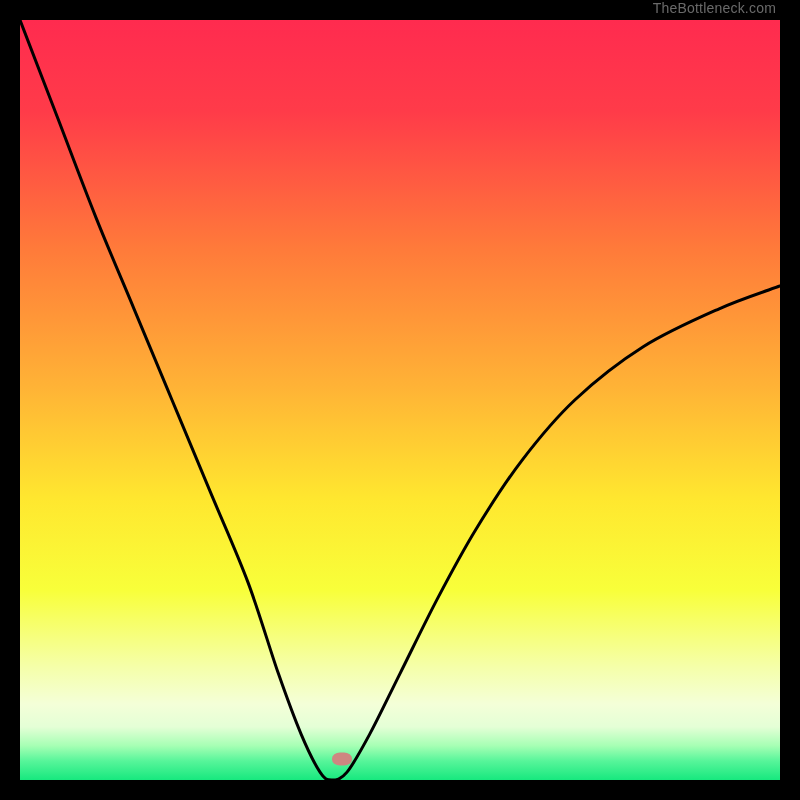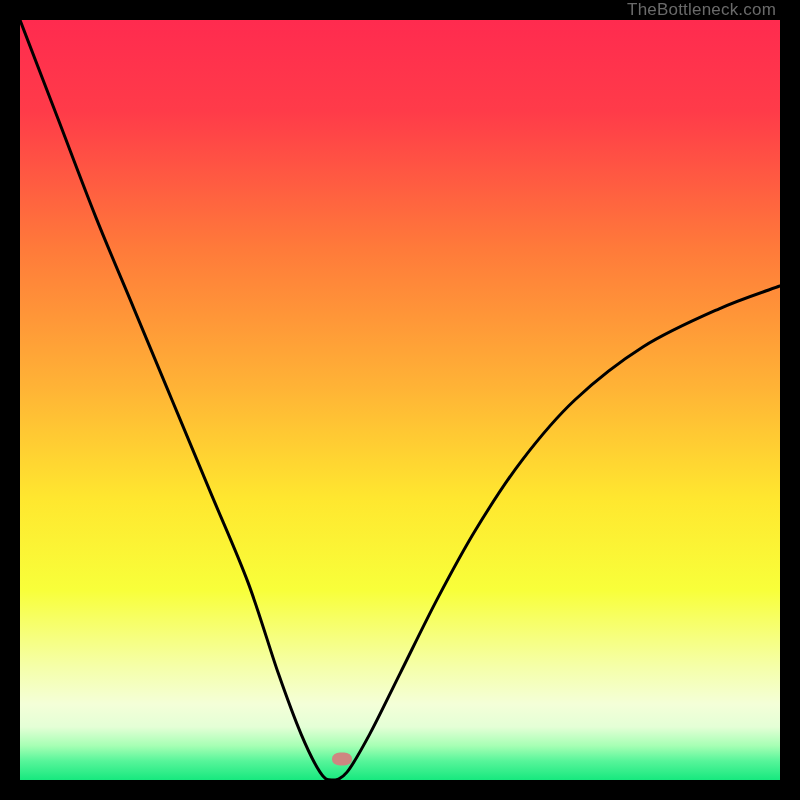--- a/index.html
+++ b/index.html
@@ -24,21 +24,21 @@
     left: 0;
     top: 0;
     width: 100%;
     height: 100%;
   }
   .watermark {
     position: absolute;
     top: 0px;
     right: 24px;
     color: #6a6a6a;
-    font-size: 17px;
+    font-size: 14px;
     font-weight: 500;
     letter-spacing: 0.2px;
     z-index: 10;
   }
   svg.curve {
     position: absolute;
     left: 0;
     top: 0;
     width: 100%;
     height: 100%;

